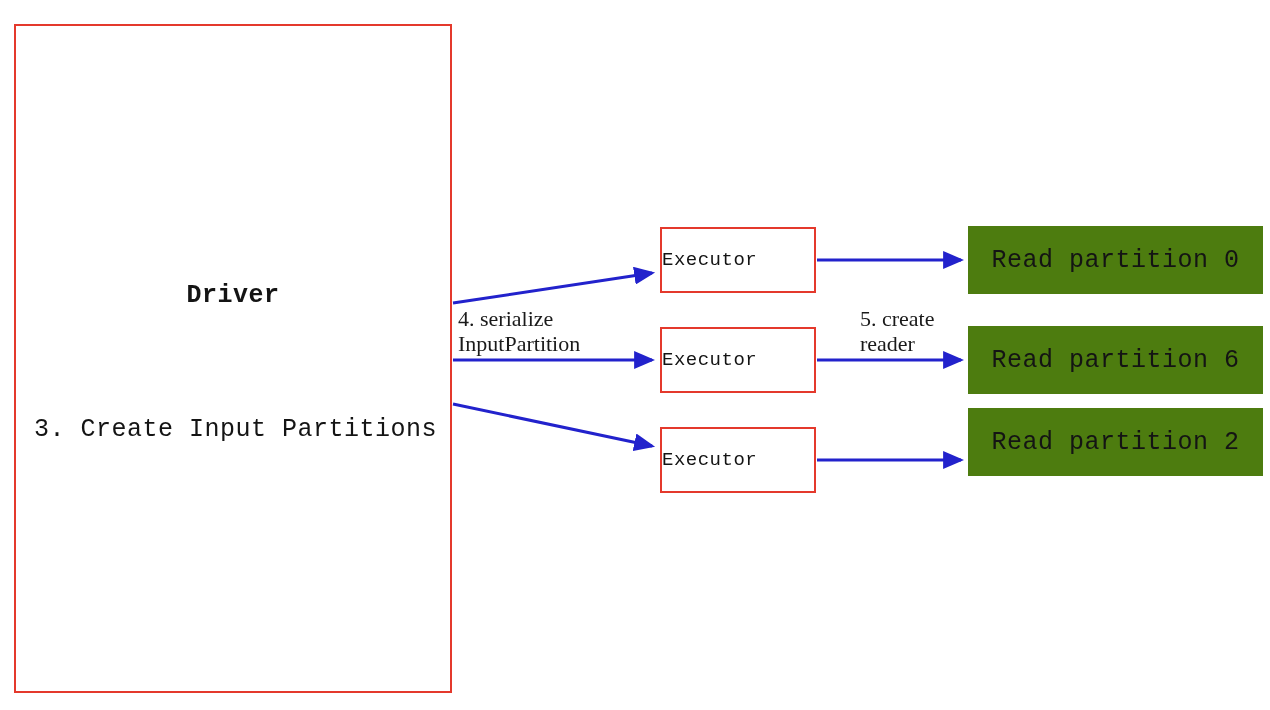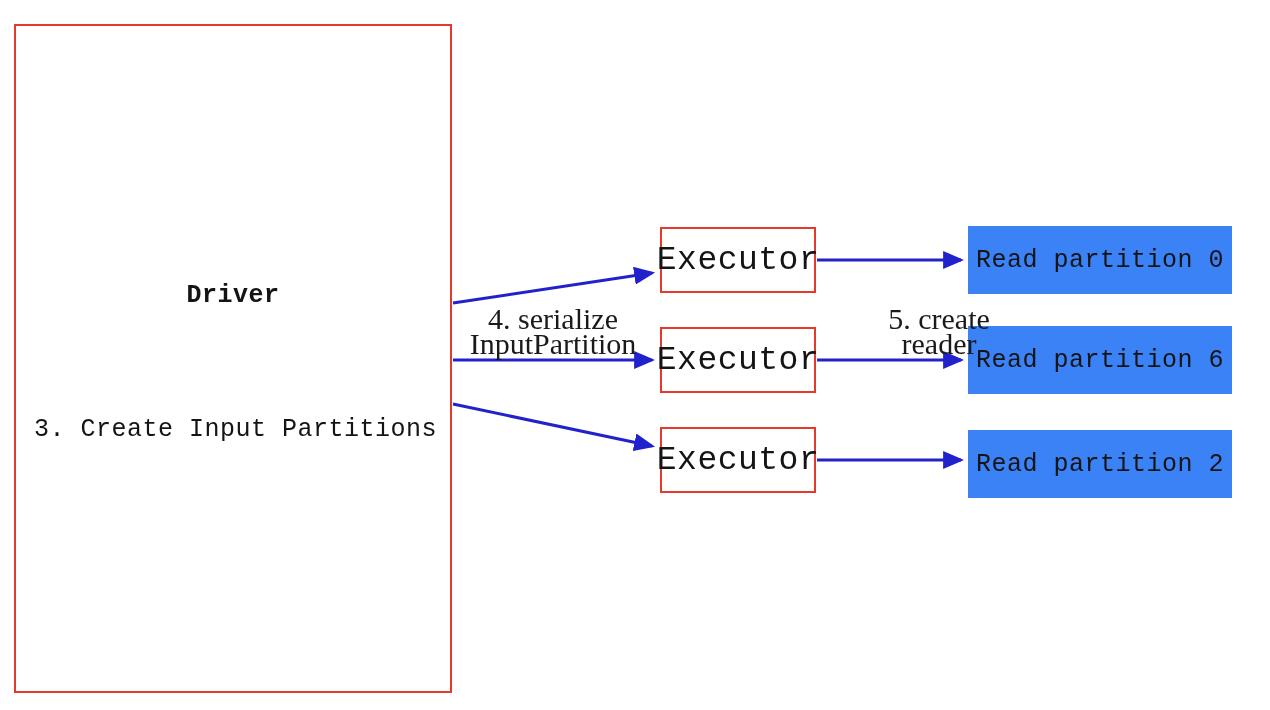--- a/index.html
+++ b/index.html
@@ -53,49 +53,47 @@
     line-height: 25.5px;
     letter-spacing: 0.5px;
     white-space: pre;
   }
   .exec-box {
     left: 660px;
     width: 156px;
     height: 66px;
     display: flex;
     align-items: center;
-    justify-content: center;
-    font-size: 33px;
+    font-size: 19px;
     letter-spacing: 0.5px;
   }
   .exec-0 { top: 227px; }
   .exec-1 { top: 327px; }
   .exec-2 { top: 427px; }
   .part-box {
     position: absolute;
     left: 968px;
-    width: 264px;
+    width: 295px;
     height: 68px;
-    background: #3b82f6;
+    background: #4d7c0f;
     display: flex;
     align-items: center;
     justify-content: center;
     font-size: 25px;
     letter-spacing: 0.5px;
     box-sizing: border-box;
   }
   .part-0 { top: 226px; }
   .part-1 { top: 326px; }
-  .part-2 { top: 430px; }
+  .part-2 { top: 408px; }
   .annotation {
     position: absolute;
     font-family: "Liberation Serif", "DejaVu Serif", serif;
-    font-size: 30px;
+    font-size: 22px;
     line-height: 25px;
-    text-align: center;
     color: #1a1a1a;
   }
   .annot-serialize {
     left: 458px;
     top: 306px;
     width: 190px;
   }
   .annot-reader {
     left: 860px;
     top: 306px;

